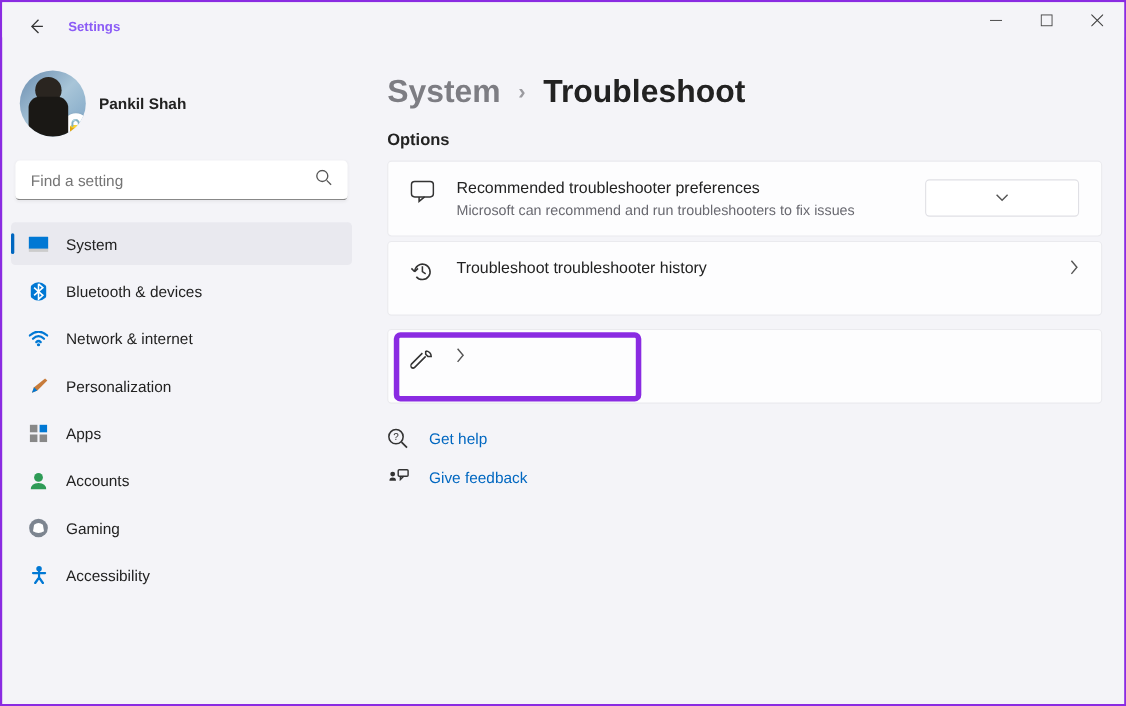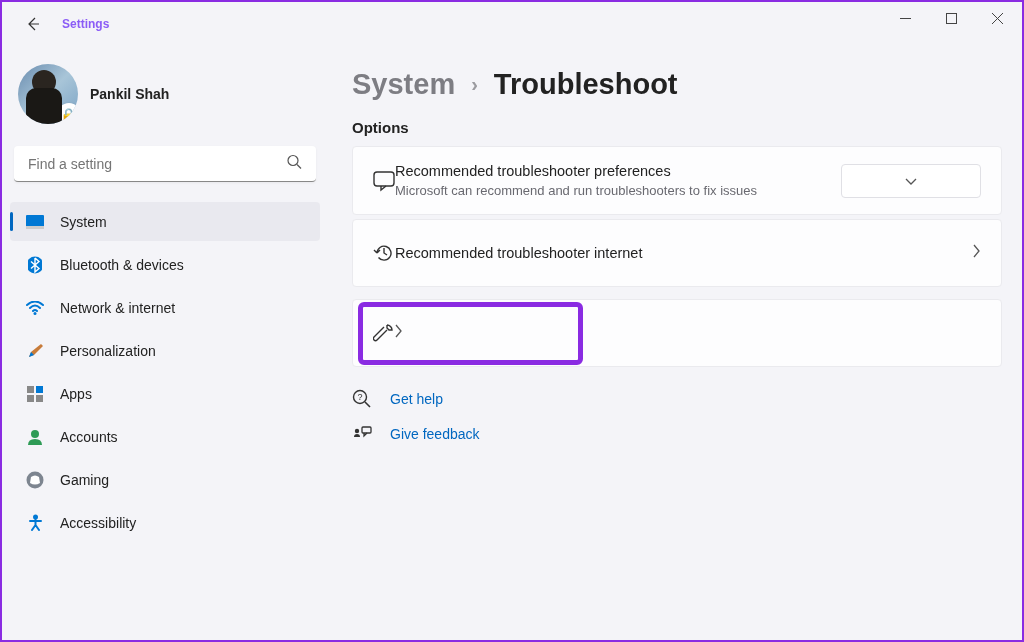--- a/index.html
+++ b/index.html
@@ -188,22 +188,23 @@
       font-weight: 600;
       color: #222;
       margin-bottom: 10px;
     }
     .card {
       background: #fdfdfe;
       border: 1px solid #eaeaee;
       border-radius: 4px;
       margin-bottom: 4px;
       display: flex;
-      align-items: center;
+      align-items: flex-start;
       padding: 16px 20px;
+      gap: 20px;
       min-height: 68px;
     }
     .card-icon {
       width: 22px;
       height: 22px;
       color: #333;
       flex-shrink: 0;
     }
     .card-text { flex: 1; }
     .card-title {
@@ -415,21 +416,21 @@
       </div>
 
       <div class="card">
         <span class="card-icon">
           <svg width="22" height="22" viewBox="0 0 22 22">
               <path d="M4 11 A7 7 0 1 1 5.5 15.5 M4 11 L1 8 M4 11 L7 8" fill="none" stroke="currentColor" stroke-width="1.4"></path>
               <path d="M11 6 V11 L14 13" fill="none" stroke="currentColor" stroke-width="1.4"></path>
             </svg>
         </span>
         <div class="card-text">
-          <div class="card-title">Recommended troubleshooter internet</div>
+          <div class="card-title">Troubleshoot troubleshooter history</div>
         </div>
         <span class="chevron">
           <svg width="8" height="14" viewBox="0 0 8 14">
               <path d="M1 1 L6 7 L1 13" fill="none" stroke="currentColor" stroke-width="1.3"></path>
             </svg>
         </span>
       </div>
     </div>
 
     <div style="position:relative;">

